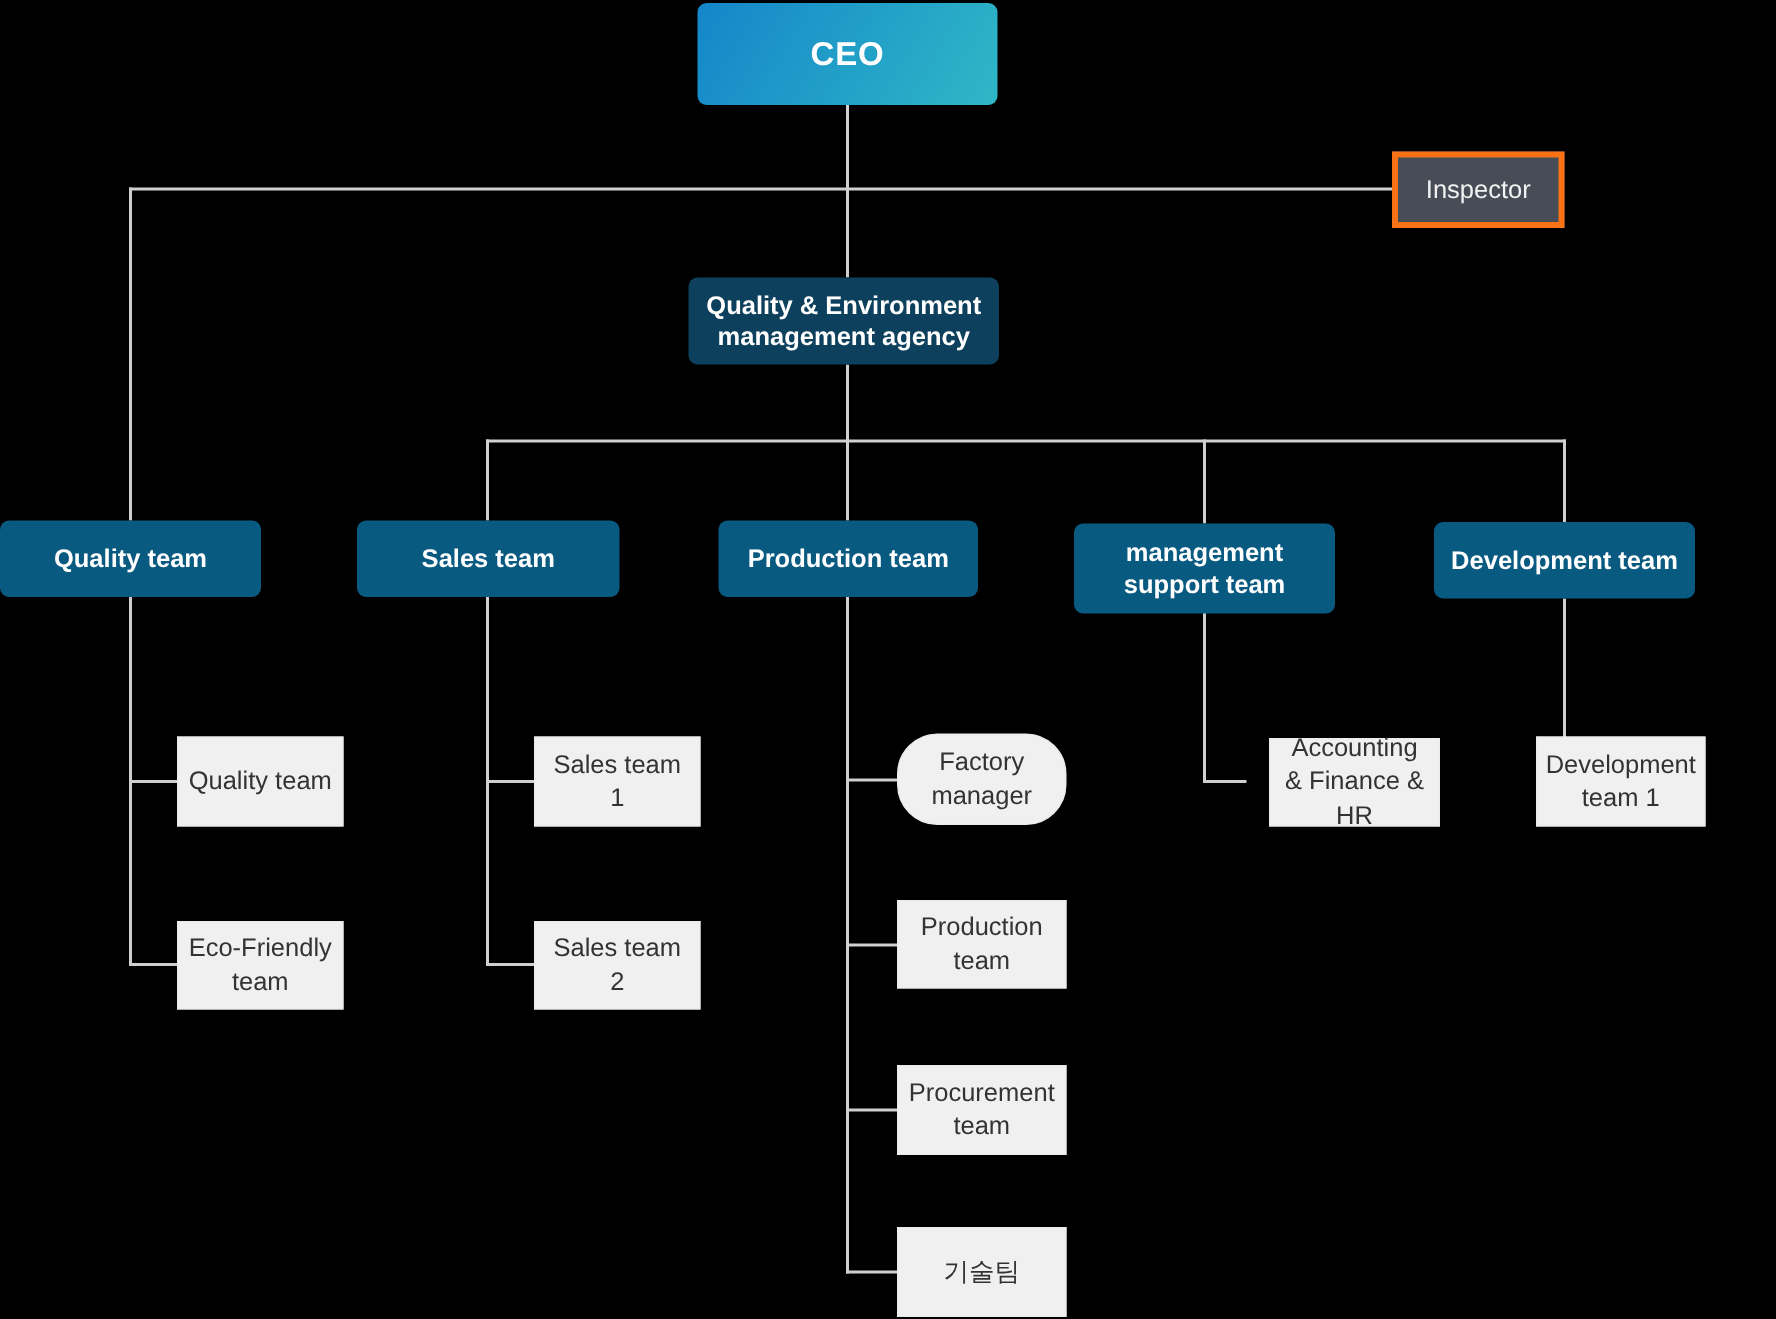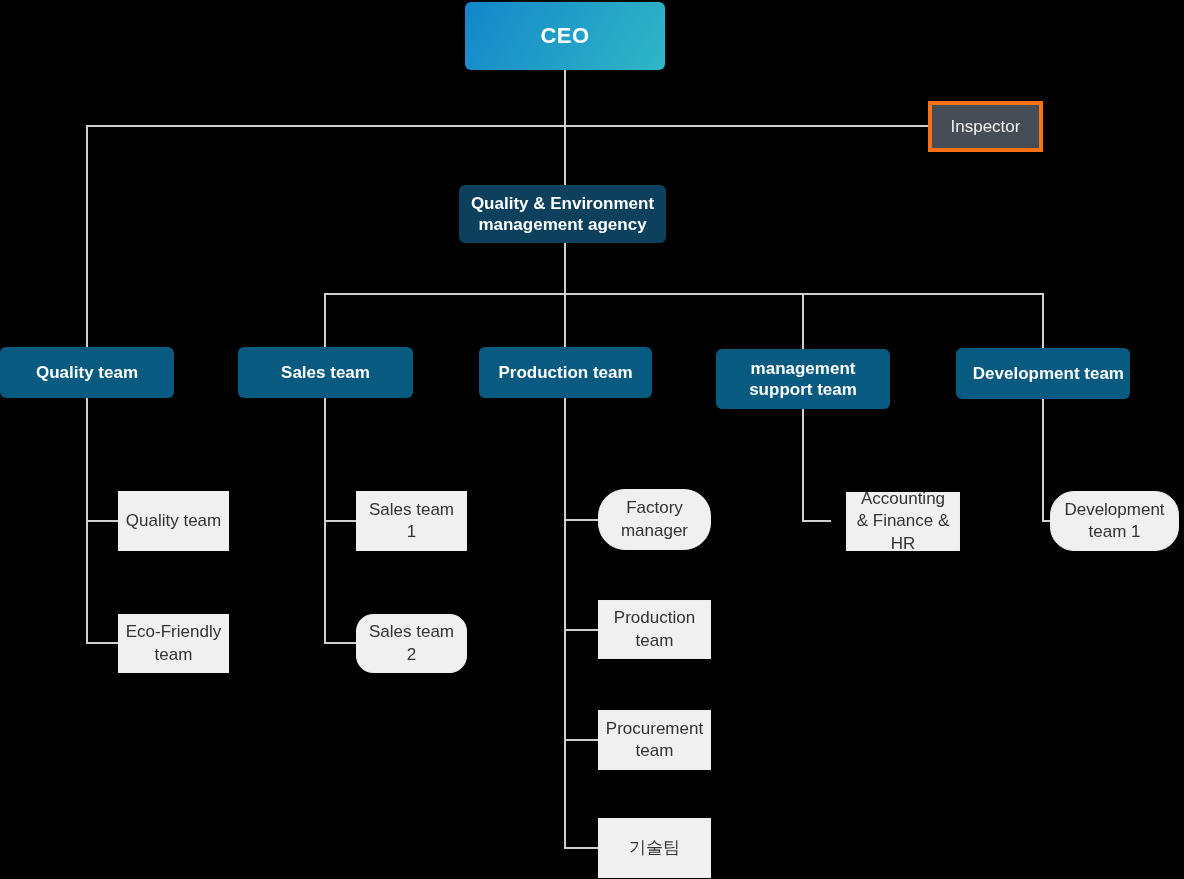--- a/index.html
+++ b/index.html
@@ -95,52 +95,52 @@
   </div>
   <div class="node node-team" style="left:238px;top:347px;width:175px;height:51px;">
     <span>Sales team</span>
   </div>
   <div class="node node-team" style="left:479px;top:347px;width:173px;height:51px;">
     <span>Production team</span>
   </div>
   <div class="node node-team" style="left:716px;top:349px;width:174px;height:60px;">
     <span>management support team</span>
   </div>
-  <div class="node node-team" style="left:956px;top:348px;width:174px;height:51px;justify-content:flex-end;">
+  <div class="node node-team" style="left:956px;top:348px;width:174px;height:51px;">
     <span>Development team</span>
   </div>
 
   <div class="node node-leaf" style="left:118px;top:491px;width:111px;height:60px;">
     <span>Quality team</span>
   </div>
   <div class="node node-leaf" style="left:118px;top:614px;width:111px;height:59px;">
     <span>Eco-Friendly team</span>
   </div>
 
   <div class="node node-leaf" style="left:356px;top:491px;width:111px;height:60px;">
     <span>Sales team 1</span>
   </div>
-  <div class="node node-leaf" style="left:356px;top:614px;width:111px;height:59px;border-radius:17px;">
+  <div class="node node-leaf" style="left:356px;top:614px;width:111px;height:59px;">
     <span>Sales team 2</span>
   </div>
 
   <div class="node node-leaf" style="left:598px;top:489px;width:113px;height:61px;border-radius:27px;">
     <span>Factory manager</span>
   </div>
   <div class="node node-leaf" style="left:598px;top:600px;width:113px;height:59px;">
     <span>Production team</span>
   </div>
   <div class="node node-leaf" style="left:598px;top:818px;width:113px;height:60px;">
     <span>기술팀</span>
   </div>
   <div class="node node-leaf" style="left:598px;top:710px;width:113px;height:60px;">
     <span>Procurement team</span>
   </div>
 
   <div class="node node-leaf" style="left:831px;top:492px;width:114px;height:59px;margin-left:15px;">
     <span>Accounting &amp; Finance &amp; HR</span>
   </div>
 
-  <div class="node node-leaf" style="left:1050px;top:491px;width:129px;height:60px;border-radius:24px;">
+  <div class="node node-leaf" style="left:1024px;top:491px;width:113px;height:60px;">
     <span>Development team 1</span>
   </div>
 
 </div>
 
 </body></html>

